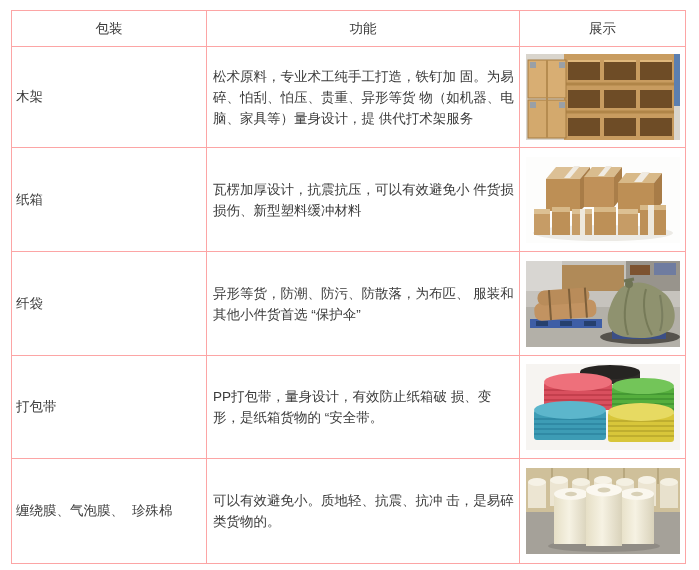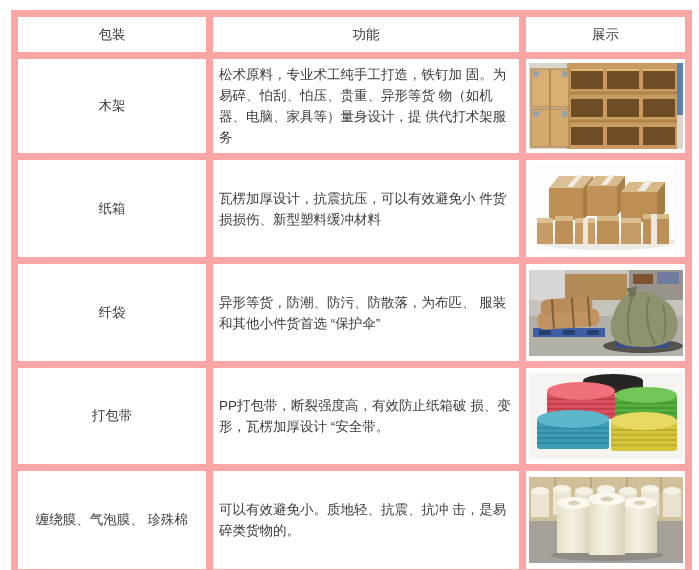--- a/index.html
+++ b/index.html
@@ -7,33 +7,33 @@
     width:699px;height:570px;overflow:hidden;
     font-family:"Liberation Sans","DejaVu Sans",sans-serif;
     color:#3b3b3b;
   }
   .page{position:relative;width:699px;height:570px;background:#fff;}
   table.pack{
     position:absolute;left:11px;top:10px;width:674px;
     border-collapse:collapse;table-layout:fixed;
   }
   .pack th,.pack td{
-    border:7px solid #fca5a5;
+    border:1px solid #fca5a5;
     font-weight:normal;
     font-size:13.5px;
     vertical-align:middle;
     overflow:hidden;
   }
   .pack th{height:33px;text-align:center;}
   tr.r1{height:101px;}
   tr.r2{height:104px;}
   tr.r3{height:104px;}
   tr.r4{height:103px;}
   tr.r5{height:105px;}
-  .name-cell{text-align:center;padding:2px 4px;}
+  .name-cell{padding:2px 4px;font-family:Liberation Mono, monospace;}
   .desc-cell{padding:4px 5px 4px 6px;line-height:21px;text-align:left;margin-top:9px;}
   .photo-cell{padding:0;text-align:center;}
   .photo{display:block;margin:0 auto;width:154px;height:86px;}
 </style>
 </head>
 <body>
 
 <div class="page">
   <table class="pack">
     <colgroup>
@@ -160,21 +160,21 @@
             <path d="M120 28 C116 42 118 60 126 74" stroke="#767a58" stroke-width="2" fill="none"></path>
             <path d="M134 34 C136 46 138 58 134 70" stroke="#7a7e5f" stroke-width="2" fill="none"></path>
             <circle cx="103" cy="23" r="4" fill="#6f7354"></circle>
             <path d="M98 20 L108 18" stroke="#6f7354" stroke-width="3"></path>
           </svg>
         </td>
       </tr>
 
       <tr class="r4">
         <td class="name-cell">打包带</td>
-        <td class="desc-cell">PP打包带，断裂强度高，有效防止纸箱破 损、变形，瓦楞加厚设计 “安全带。</td>
+        <td class="desc-cell">PP打包带，量身设计，有效防止纸箱破 损、变形，是纸箱货物的 “安全带。</td>
         <td class="photo-cell">
           <svg class="photo" viewBox="0 0 154 86" width="154" height="86" xmlns="http://www.w3.org/2000/svg">
             <rect width="154" height="86" fill="#f6f4f1"></rect>
             <rect x="54" y="8" width="60" height="12" fill="#302d2a"></rect>
             <ellipse cx="84" cy="8" rx="30" ry="7" fill="#262422"></ellipse>
             <rect x="18" y="18" width="68" height="28" rx="3" fill="#d94f5e"></rect>
             <g stroke="#bc3a49" stroke-width="1.5">
               <line x1="18" y1="26" x2="86" y2="26"></line>
                 <line x1="18" y1="31" x2="86" y2="31"></line>
               <line x1="18" y1="36" x2="86" y2="36"></line>

